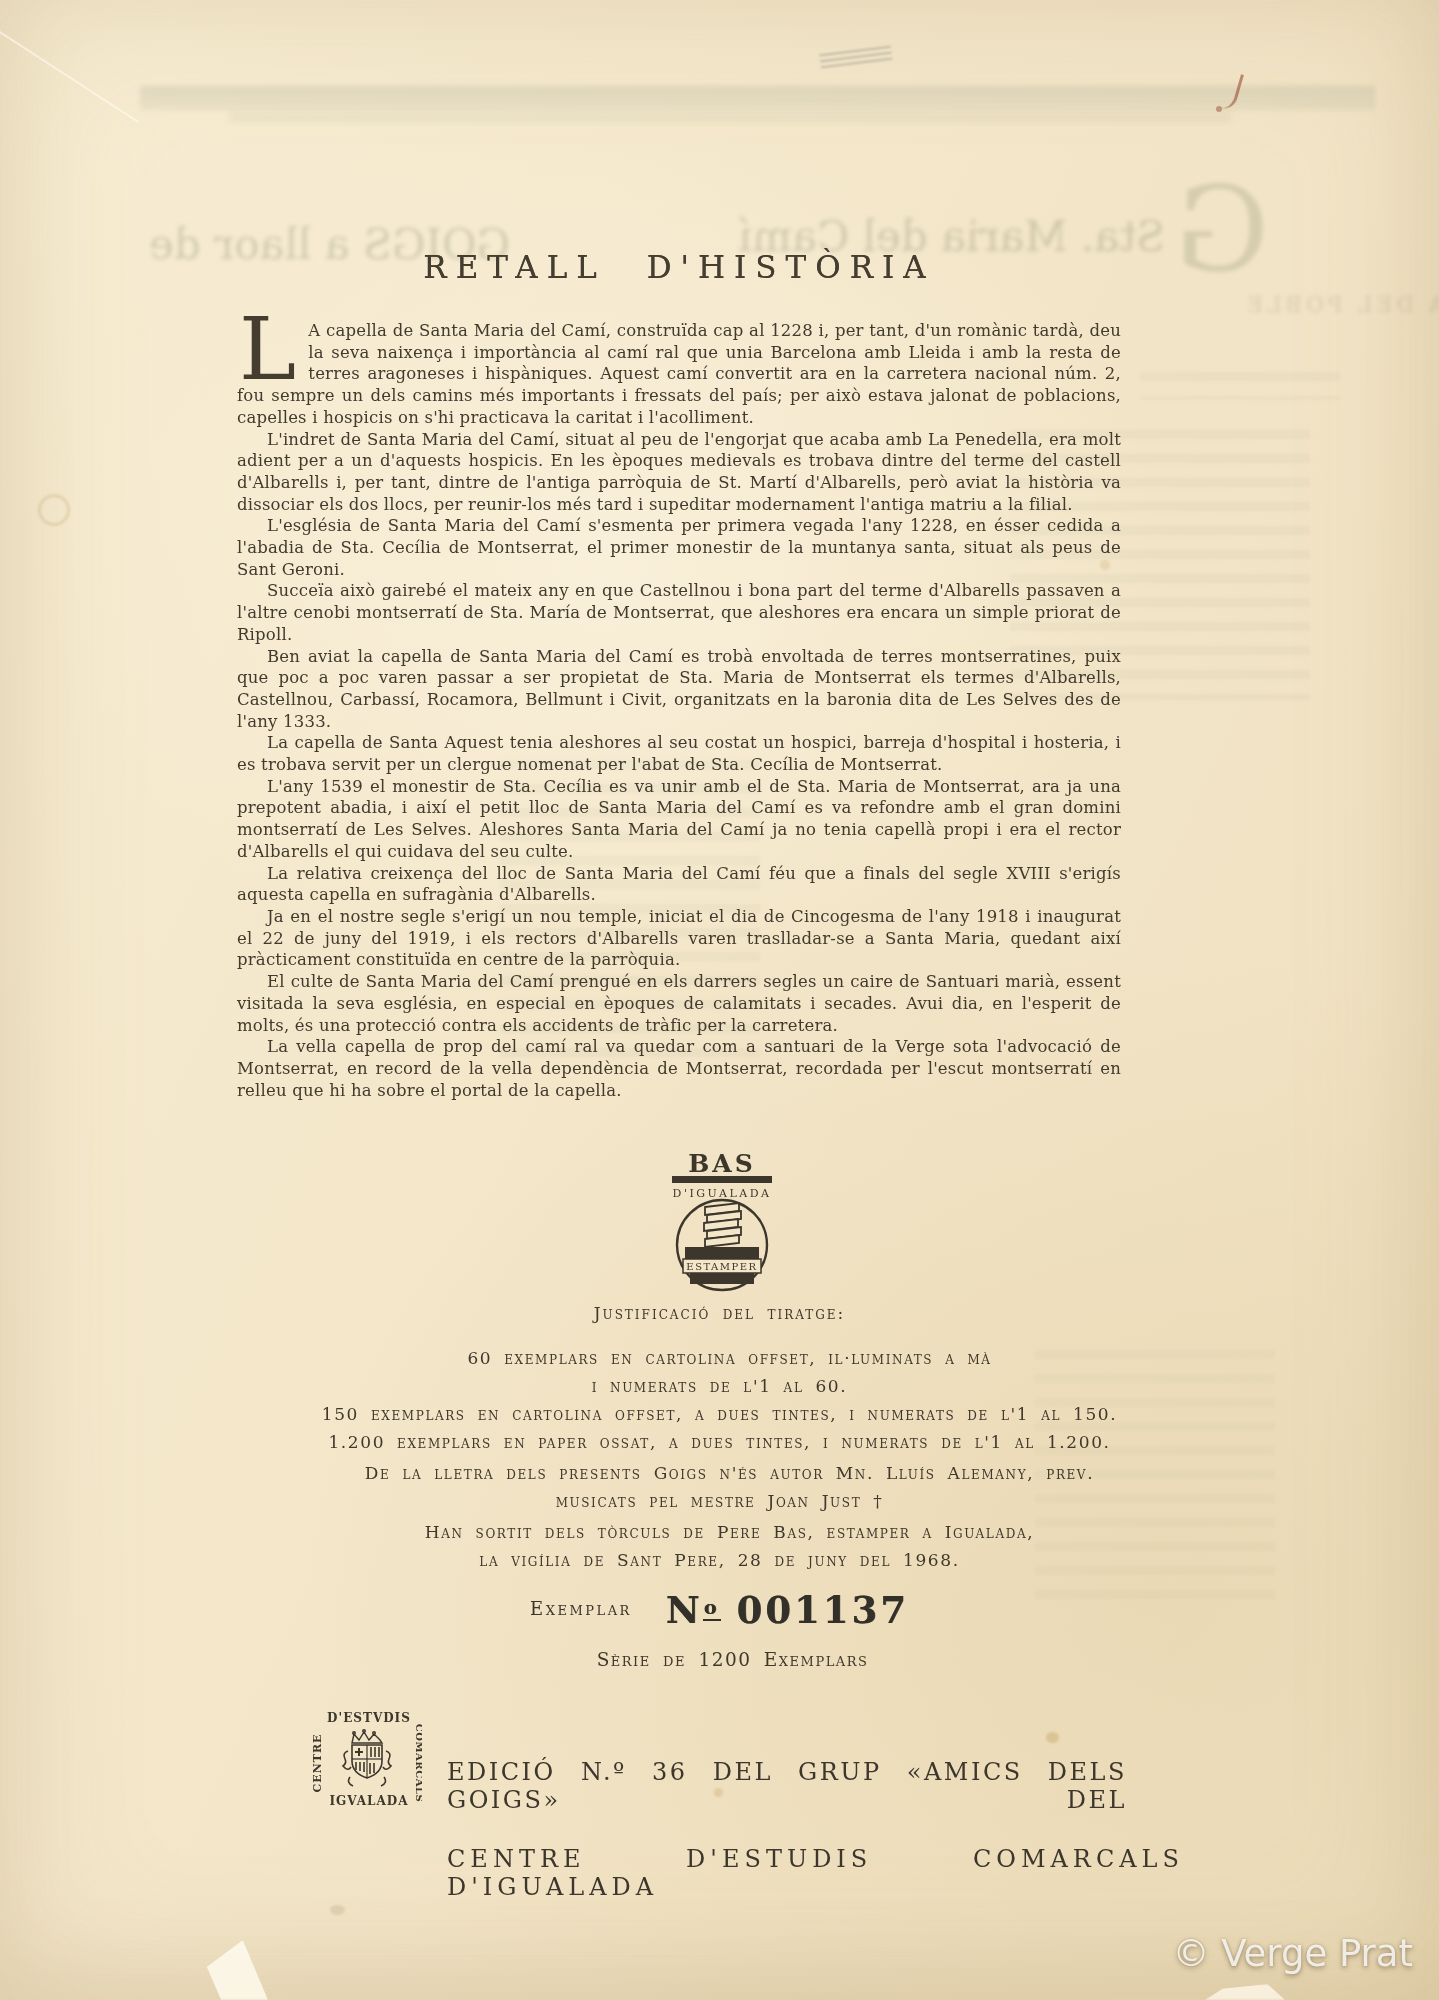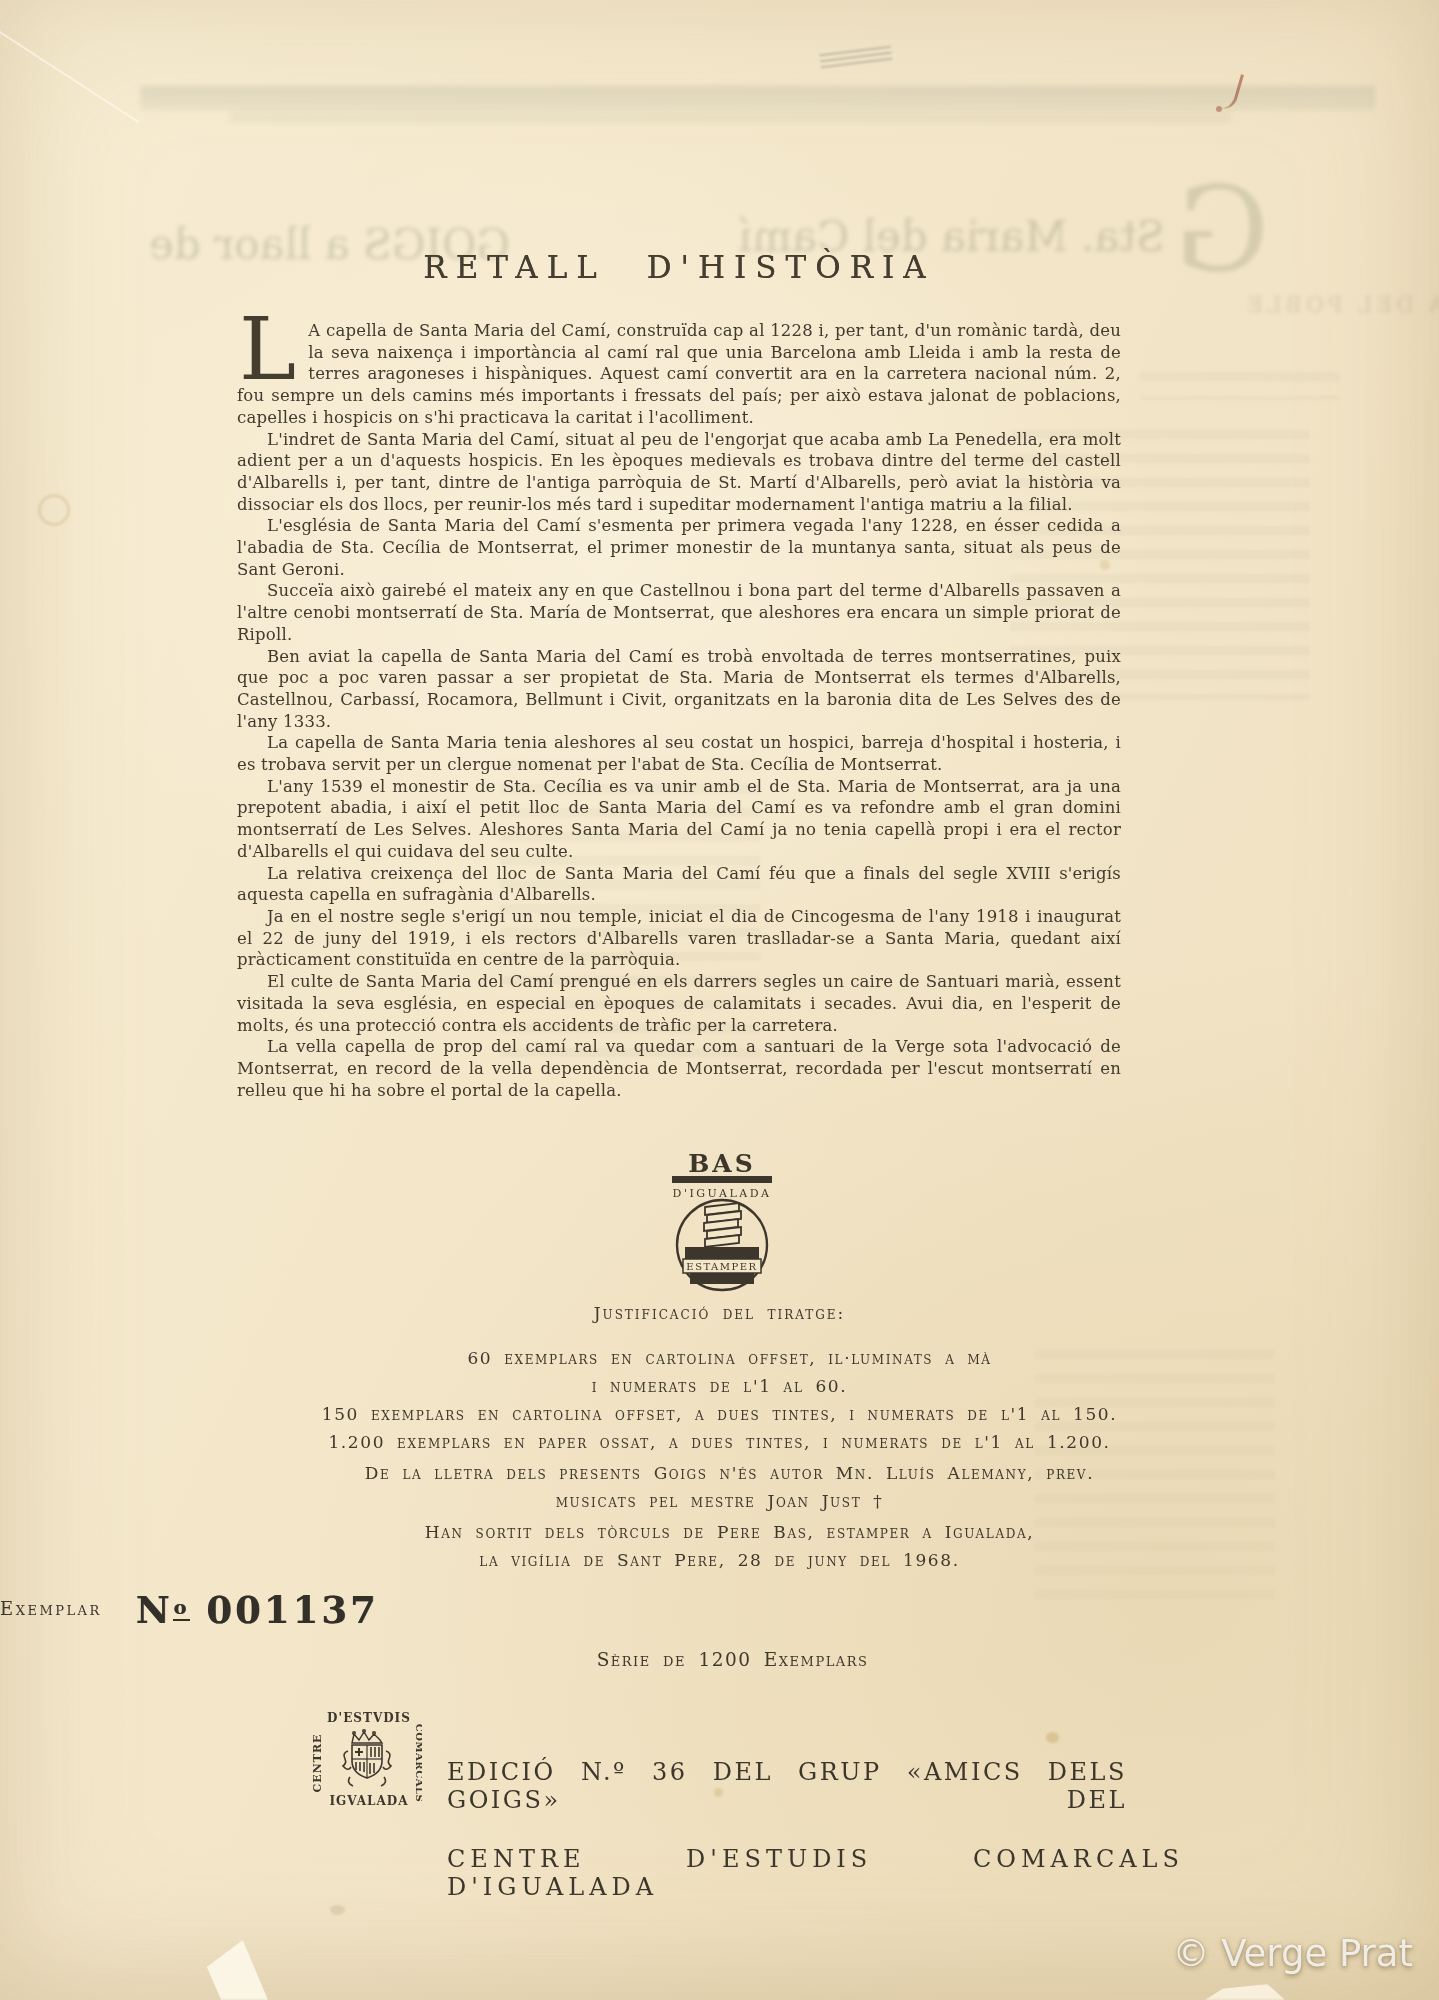--- a/index.html
+++ b/index.html
@@ -76,21 +76,21 @@
   .basmark{position:absolute;top:1152px;left:647px;width:150px;height:140px;}
   
   .colophon{
     position:absolute;top:1303px;left:0;width:1439px;text-align:center;
     font-variant:small-caps;color:#3f382c;
   }
   .colophon .heading{font-size:17px;letter-spacing:2px;word-spacing:5px;margin-bottom:25px;}
   .colophon .cline{font-size:17px;letter-spacing:1.6px;word-spacing:5px;margin-bottom:8px;}
   .colophon .gap-before{margin-top:11px;padding-left:20px;}
   .exemplar{
-    position:absolute;top:1588px;left:0;width:1439px;text-align:left;color:#3a352c;
+    position:absolute;top:1588px;left:0;width:1439px;text-align:center;color:#3a352c;
   }
   .exemplar .label{font-variant:small-caps;font-size:18px;letter-spacing:2.5px;vertical-align:8px;margin-right:34px;}
   .stamp{font-size:37px;font-weight:bold;letter-spacing:3px;color:#33302a;
     text-shadow:.5px 0 0 rgba(51,48,42,.7);}
   .stamp .ord{font-size:.52em;vertical-align:.45em;border-bottom:2.5px solid #33302a;padding:0 1px;}
   .serie{
     position:absolute;top:1649px;left:13px;width:1439px;text-align:center;
     font-variant:small-caps;font-size:18.5px;letter-spacing:1.5px;word-spacing:5px;color:#3f382c;
   }
   
@@ -137,21 +137,21 @@
   <div class="mark scratch"></div>
 
   <h1 class="title">RETALL D'HISTÒRIA</h1>
 
   <div class="bodytext">
     <p class="first"><span class="dropcap">L</span><span>A capella de Santa Maria del Camí, construïda cap al 1228 i, per tant, d'un romànic tardà, deu la seva naixença i importància al camí ral que unia Barcelona amb Lleida i amb la resta de terres aragoneses i hispàniques. Aquest camí convertit ara en la carretera nacional núm. 2, fou sempre un dels camins més importants i fressats del país; per això estava jalonat de poblacions, capelles i hospicis on s'hi practicava la caritat i l'acolliment.</span></p>
     <p>L'indret de Santa Maria del Camí, situat al peu de l'engorjat que acaba amb La Penedella, era molt adient per a un d'aquests hospicis. En les èpoques medievals es trobava dintre del terme del castell d'Albarells i, per tant, dintre de l'antiga parròquia de St. Martí d'Albarells, però aviat la història va dissociar els dos llocs, per reunir-los més tard i supeditar modernament l'antiga matriu a la filial.</p>
     <p>L'església de Santa Maria del Camí s'esmenta per primera vegada l'any 1228, en ésser cedida a l'abadia de Sta. Cecília de Montserrat, el primer monestir de la muntanya santa, situat als peus de Sant Geroni.</p>
     <p>Succeïa això gairebé el mateix any en que Castellnou i bona part del terme d'Albarells passaven a l'altre cenobi montserratí de Sta. María de Montserrat, que aleshores era encara un simple priorat de Ripoll.</p>
     <p>Ben aviat la capella de Santa Maria del Camí es trobà envoltada de terres montserratines, puix que poc a poc varen passar a ser propietat de Sta. Maria de Montserrat els termes d'Albarells, Castellnou, Carbassí, Rocamora, Bellmunt i Civit, organitzats en la baronia dita de Les Selves des de l'any 1333.</p>
-    <p>La capella de Santa Maria tenia aleshores al seu costat un hospici, barreja d'hospital i hosteria, i es trobava servit per un clergue nomenat per l'abat de Sta. Cecília de Montserrat.</p>
+    <p>La capella de Santa Aquest tenia aleshores al seu costat un hospici, barreja d'hospital i hosteria, i es trobava servit per un clergue nomenat per l'abat de Sta. Cecília de Montserrat.</p>
     <p>L'any 1539 el monestir de Sta. Cecília es va unir amb el de Sta. Maria de Montserrat, ara ja una prepotent abadia, i així el petit lloc de Santa Maria del Camí es va refondre amb el gran domini montserratí de Les Selves. Aleshores Santa Maria del Camí ja no tenia capellà propi i era el rector d'Albarells el qui cuidava del seu culte.</p>
     <p>La relativa creixença del lloc de Santa Maria del Camí féu que a finals del segle XVIII s'erigís aquesta capella en sufragània d'Albarells.</p>
     <p>Ja en el nostre segle s'erigí un nou temple, iniciat el dia de Cincogesma de l'any 1918 i inaugurat el 22 de juny del 1919, i els rectors d'Albarells varen traslladar-se a Santa Maria, quedant així pràcticament constituïda en centre de la parròquia.</p>
     <p>El culte de Santa Maria del Camí prengué en els darrers segles un caire de Santuari marià, essent visitada la seva església, en especial en èpoques de calamitats i secades. Avui dia, en l'esperit de molts, és una protecció contra els accidents de tràfic per la carretera.</p>
     <p>La vella capella de prop del camí ral va quedar com a santuari de la Verge sota l'advocació de Montserrat, en record de la vella dependència de Montserrat, recordada per l'escut montserratí en relleu que hi ha sobre el portal de la capella.</p>
   </div>
 
   <svg class="basmark" viewBox="0 0 150 140">
     <text x="75" y="20" text-anchor="middle" font-size="25" font-weight="bold" letter-spacing="3">BAS</text>
     <rect x="25" y="24" width="100" height="7" fill="#3c362c"></rect>

